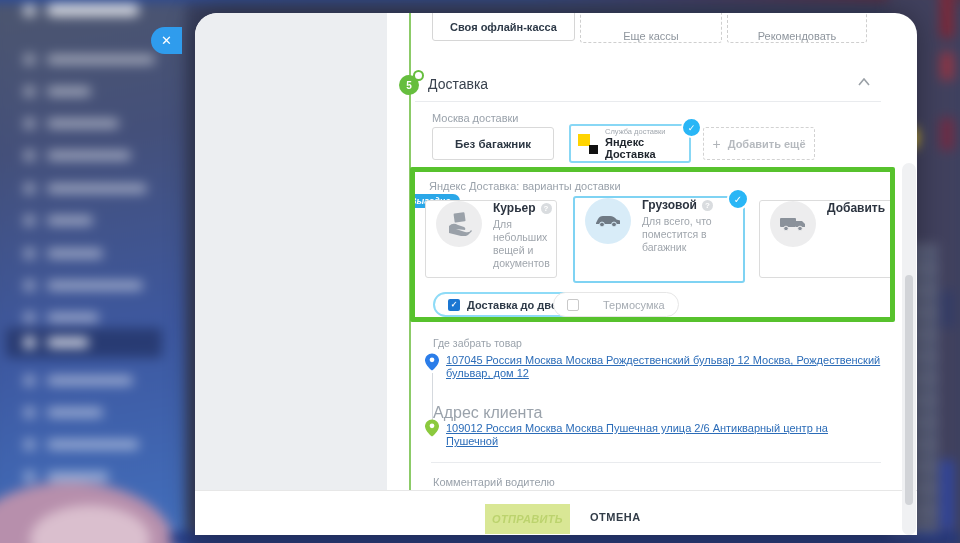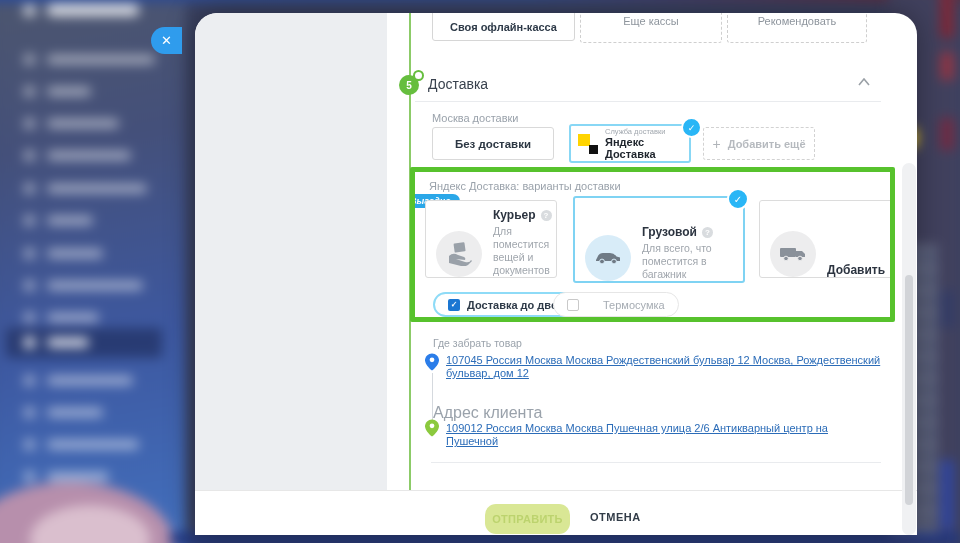--- a/index.html
+++ b/index.html
@@ -33,21 +33,21 @@
          overflow:hidden;z-index:4;}
   .gray-panel{left:0;top:0;width:192px;height:477px;background:#eceef1;
               border-radius:22px 0 0 0;}
   .stepline{left:214px;top:0;width:2px;height:477px;background:#8ccb68;}
 
   
   .tcard{border-radius:3px;background:#fff;box-sizing:border-box;display:flex;
          justify-content:center;font-size:11px;}
   .tcard.solid{border:1px solid #d6d6d6;color:#2e3a48;font-weight:bold;
                align-items:flex-end;padding-bottom:7px;}
-  .tcard.dashed{border:1px dashed #cfcfcf;color:#8e959d;align-items:flex-start;
+  .tcard.dashed{border:1px dashed #cfcfcf;color:#8e959d;align-items:flex-end;
                 padding-top:15px;}
 
   
   .badge5{left:204px;top:62px;width:20px;height:20px;border-radius:50%;background:#66be3e;
           color:#fff;font-size:10px;font-weight:bold;display:flex;align-items:center;
           justify-content:center;z-index:2;}
   .badge5-mini{left:218px;top:57px;width:7px;height:7px;border-radius:50%;background:#fff;
                border:2px solid #66be3e;z-index:3;}
   .sec-title{left:233px;top:63px;font-size:14px;color:#39424e;}
   .chev{left:662px;top:64px;width:14px;height:10px;cursor:pointer;}
@@ -73,21 +73,21 @@
            box-sizing:border-box;display:flex;align-items:center;justify-content:center;gap:7px;
            font-size:11px;font-weight:bold;color:#b6babf;background:#fff;cursor:pointer;}
   .plus{font-size:14px;font-weight:normal;color:#b0b4b9;}
 
   
   .gbox{left:215px;top:154px;width:485px;height:155px;border:5px solid #57c22d;border-radius:2px;
         box-sizing:border-box;background:#fff;overflow:hidden;}
   .ribbon{position:absolute;left:-14px;top:22px;background:#2aa7e8;color:#fff;font-size:9px;
           font-style:italic;font-weight:bold;padding:2px 9px;border-radius:9px;white-space:nowrap;}
   .vcard{position:absolute;background:#fff;border:1px solid #dcdcdc;border-radius:3px;
-         box-sizing:border-box;display:flex;align-items:flex-end;gap:11px;padding-left:10px;
+         box-sizing:border-box;display:flex;align-items:flex-start;gap:11px;padding-left:10px;
          cursor:pointer;}
   .vcard.sel{border:2px solid #7fd3f3;}
   .vicon{width:46px;height:46px;border-radius:50%;background:#ededee;flex:0 0 46px;
          display:flex;align-items:center;justify-content:center;}
   .vicon.blue{background:#d8ecf8;}
   .vtitle{font-size:12px;font-weight:bold;color:#2c3440;display:flex;align-items:center;gap:5px;}
   .help{width:11px;height:11px;border-radius:50%;background:#d9dcdf;color:#fff;font-size:8px;
         display:inline-flex;align-items:center;justify-content:center;cursor:pointer;}
   .vdesc{font-size:10.5px;color:#a0a6ad;line-height:13px;margin-top:3px;max-width:92px;}
   .vchk{position:absolute;width:18px;height:18px;border-radius:50%;background:#29b6f6;
@@ -109,22 +109,22 @@
   
   .comment-input{left:236px;top:456px;width:450px;height:24px;border:none;
                  border-bottom:1px solid #e2e2e2;font-size:11px;color:#39424e;outline:none;
                  font-family:"Liberation Sans",sans-serif;background:transparent;}
   .comment-input::placeholder{color:#9aa2ab;}
 
   
   .footer{left:0;top:477px;width:722px;height:45px;background:#fff;border-top:1px solid #e7e7e7;
           box-sizing:border-box;}
   .submit{left:290px;top:491px;width:85px;height:30px;background:#d9e795;border:none;
-          border-radius:11px;color:#bcd36e;font-size:11px;font-weight:bold;cursor:pointer;
-          font-family:"Liberation Sans",sans-serif;letter-spacing:.3px;}
+          border-radius:0;color:#bcd36e;font-size:11px;font-weight:bold;cursor:pointer;
+          font-family:"Liberation Sans",sans-serif;letter-spacing:.3px;font-style:italic;}
   .cancel{left:389px;top:497px;background:none;border:none;color:#323c48;font-size:11px;
           font-weight:bold;cursor:pointer;font-family:"Liberation Sans",sans-serif;
           letter-spacing:.5px;}
 
   
   .sb-track{left:707px;top:150px;width:14px;height:372px;background:#f0f1f3;border-radius:7px;}
   .sb-thumb{left:710px;top:262px;width:8px;height:230px;background:#d2d4d8;border-radius:4px;
             cursor:pointer;}
 </style>
 </head>
@@ -236,21 +236,21 @@
     </div>
     <div class="abs badge5-mini"></div>
     <div class="abs sec-title">Доставка</div>
     <svg class="abs chev" viewBox="0 0 14 10">
       <polyline points="2,8 7,2 12,8" fill="none" stroke="#9aa0a6" stroke-width="1.6"></polyline>
     </svg>
     <div class="abs divider" style="left:220px;top:88px;width:466px"></div>
 
     <div class="abs lbl" style="left:237px;top:99px">Москва доставки</div>
     <div class="abs m-btn">
-      <span>Без доставки</span>
+      <span>Без багажник</span>
     </div>
     <div class="abs ycard">
       <div class="ylogo">
         <div class="yq"></div>
           <div class="bq"></div>
       </div>
       <div>
         <div class="ycap">Служба доставки</div>
         <div class="yname">Яндекс Доставка</div>
       </div>
@@ -274,21 +274,21 @@
             <path d="M3 14 q4 -4 9 -1 l6 2 q2 1 1 3 l-9 -1 9 3 q5 1 6 -2 l1 1 -4 4 q-3 2 -7 1 l-12 -3 z" fill="#9aa1a9"></path>
           </svg>
         </div>
         <div>
           <div class="vtitle">
               <span>Курьер</span>
               <span class="help">
                 <span>?</span>
               </span>
             </div>
-          <div class="vdesc">Для поместится вещей и документов</div>
+          <div class="vdesc">Для небольших вещей и документов</div>
         </div>
       </div>
 
       <div class="vcard sel" style="left:158px;top:24px;width:172px;height:87px">
         <div class="vicon blue">
           <svg width="28" height="14" viewBox="0 0 28 14">
             <path d="M2 9 L4 5 Q5.5 2 9 2 L16 2 Q20 2 22.5 5.5 L26 6.5 L26 10 L2 10 Z" fill="#6f7a85"></path>
             <circle cx="8" cy="10.5" r="2.4" fill="#6f7a85" stroke="#d8ecf8" stroke-width="1"></circle>
             <circle cx="20" cy="10.5" r="2.4" fill="#6f7a85" stroke="#d8ecf8" stroke-width="1"></circle>
           </svg>
@@ -345,20 +345,21 @@
     <div class="abs connector"></div>
 
     <div class="abs lbl" style="left:238px;top:391px;font-size:16px">Адрес клиента</div>
     <svg class="abs" style="left:230px;top:406px" width="14" height="18" viewBox="0 0 13 16">
       <path d="M6.5 0C3 0 0 2.9 0 6.4 0 11 6.5 16 6.5 16S13 11 13 6.4C13 2.9 10 0 6.5 0Z" fill="#8bc93e"></path>
       <circle cx="6.5" cy="6" r="2.2" fill="#fff"></circle>
     </svg>
     <div class="abs addr-link" style="left:251px;top:409px;width:436px">109012 Россия Москва Москва Пушечная улица 2/6 Антикварный центр на Пушечной</div>
 
     <div class="abs divider" style="left:236px;top:449px;width:450px"></div>
+    <input class="abs comment-input" placeholder="Комментарий водителю" style="">
 
     <div class="abs footer"></div>
     <button class="abs submit">ОТПРАВИТЬ</button>
     <button class="abs cancel">ОТМЕНА</button>
 
     <div class="abs sb-track"></div>
     <div class="abs sb-thumb"></div>
   </div>
 
 </div>

